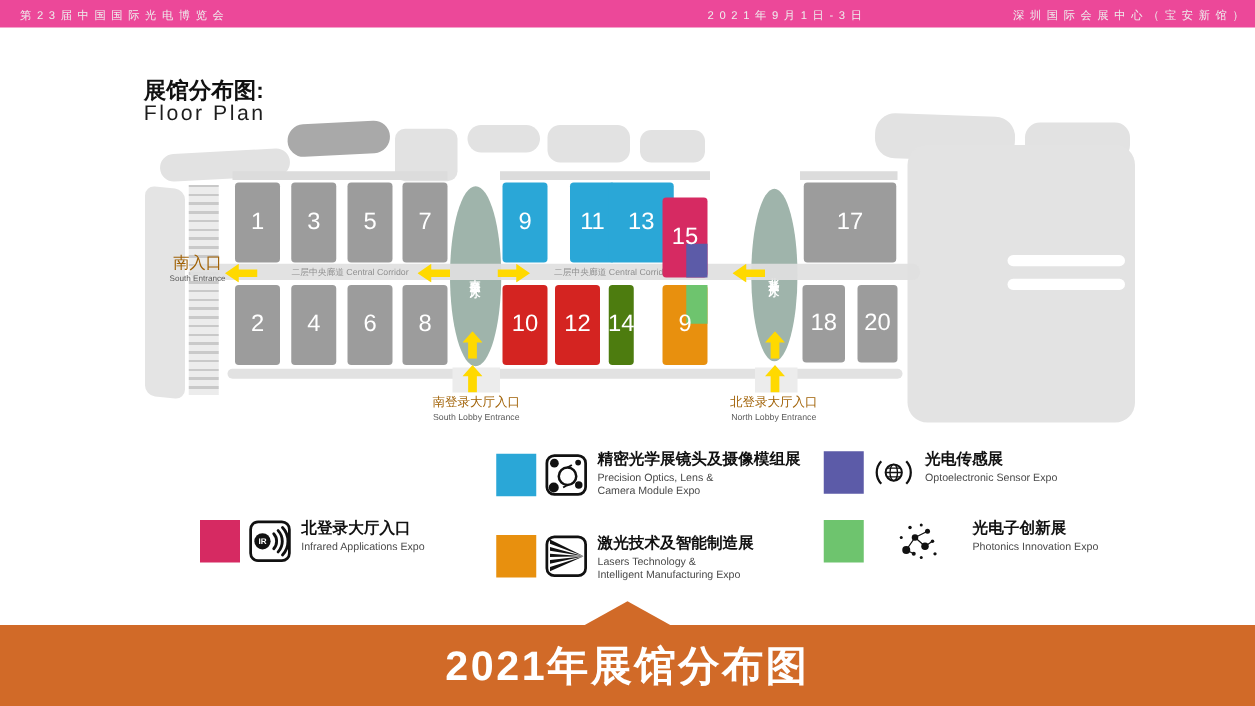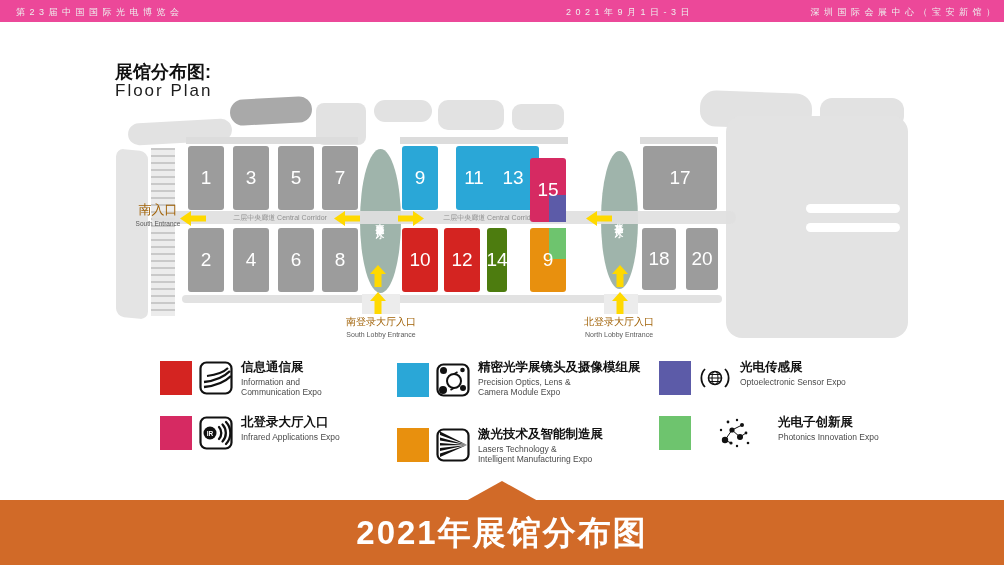--- a/index.html
+++ b/index.html
@@ -238,35 +238,20 @@
   </div>
   <div class="ent lobby-label south-lobby">
     <span class="zh">南登录大厅入口</span>
     <span class="en">South Lobby Entrance</span>
   </div>
   <div class="ent lobby-label north-lobby">
     <span class="zh">北登录大厅入口</span>
     <span class="en">North Lobby Entrance</span>
   </div>
 
-  <div class="legend-item li-0">
-    <div class="swatch" style="background: rgb(212, 36, 33);"></div>
-    <span class="legend-icon">
-      <svg viewBox="0 0 34 34">
-          <rect x="1.5" y="1.5" width="31" height="31" rx="6" fill="#fff" stroke="#111" stroke-width="2.2"></rect>
-          <path d="M5 21 C14 20 24 17 31 10" stroke="#111" stroke-width="2.4" fill="none"></path>
-          <path d="M5 26 C15 25 25 22 32 15" stroke="#111" stroke-width="2.4" fill="none"></path>
-          <path d="M8 15 C16 14 24 12 29 7" stroke="#111" stroke-width="2" fill="none"></path>
-        </svg></span>
-    <div class="legend-text">
-      <div class="legend-zh">信息通信展</div>
-      <div class="legend-en">Information and
-Communication Expo</div>
-    </div>
-  </div>
 
   <div class="legend-item li-1">
     <div class="swatch" style="background: rgb(42, 167, 215);"></div>
     <span class="legend-icon">
       <svg viewBox="0 0 34 34">
           <rect x="1.5" y="1.5" width="31" height="31" rx="6" fill="#fff" stroke="#111" stroke-width="2.2"></rect>
           <circle cx="18" cy="18" r="7" stroke="#111" stroke-width="2" fill="none"></circle>
           <circle cx="7.5" cy="7.5" r="3.5" fill="#111"></circle>
           <circle cx="7" cy="27" r="4" fill="#111"></circle>
           <circle cx="27" cy="25" r="3" fill="#111"></circle>

